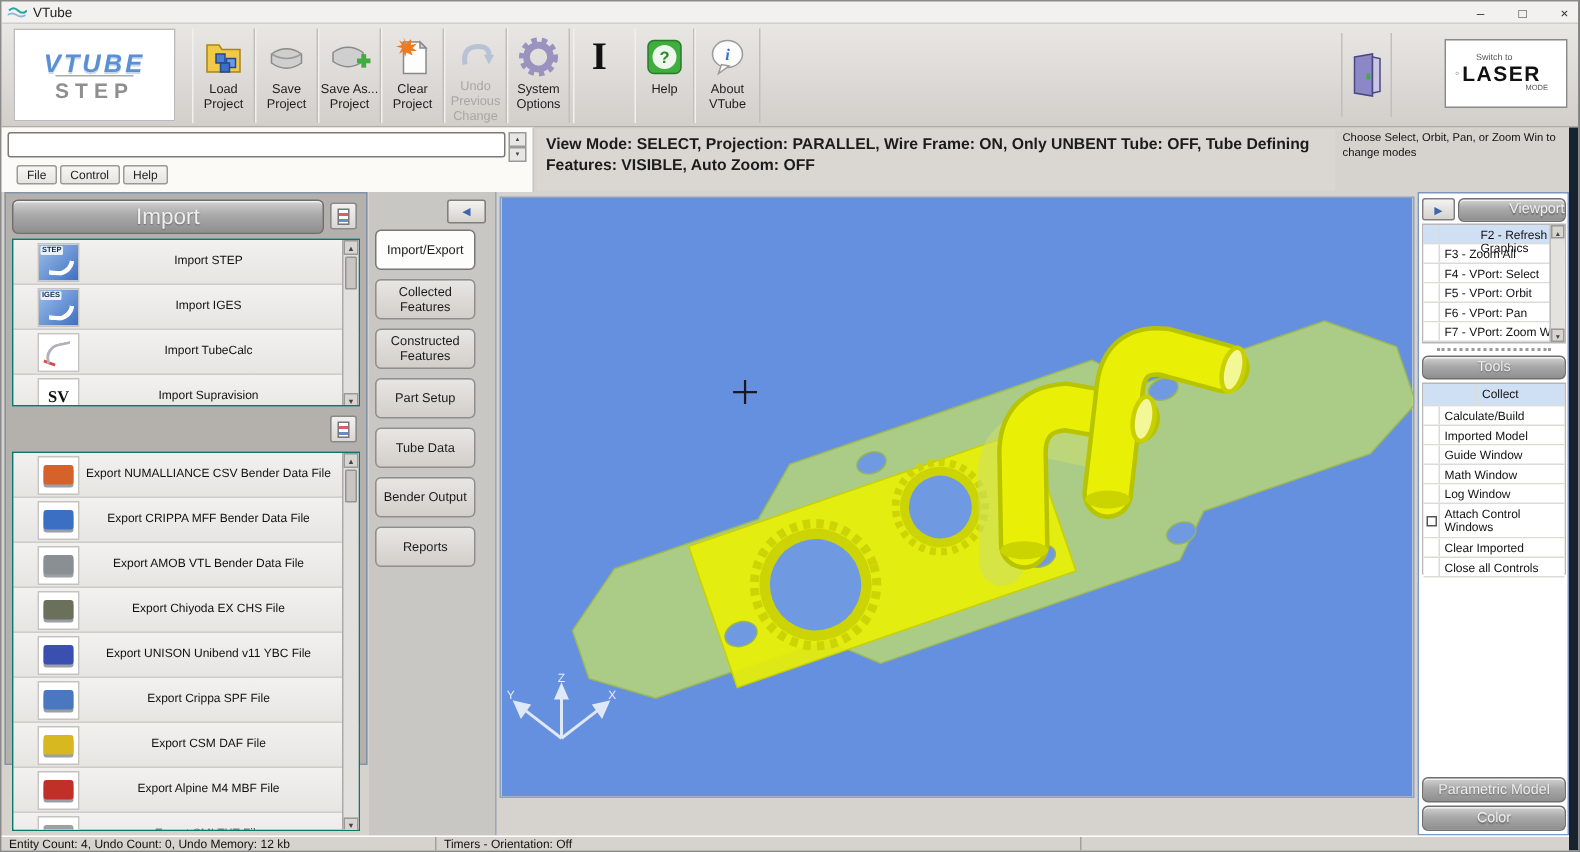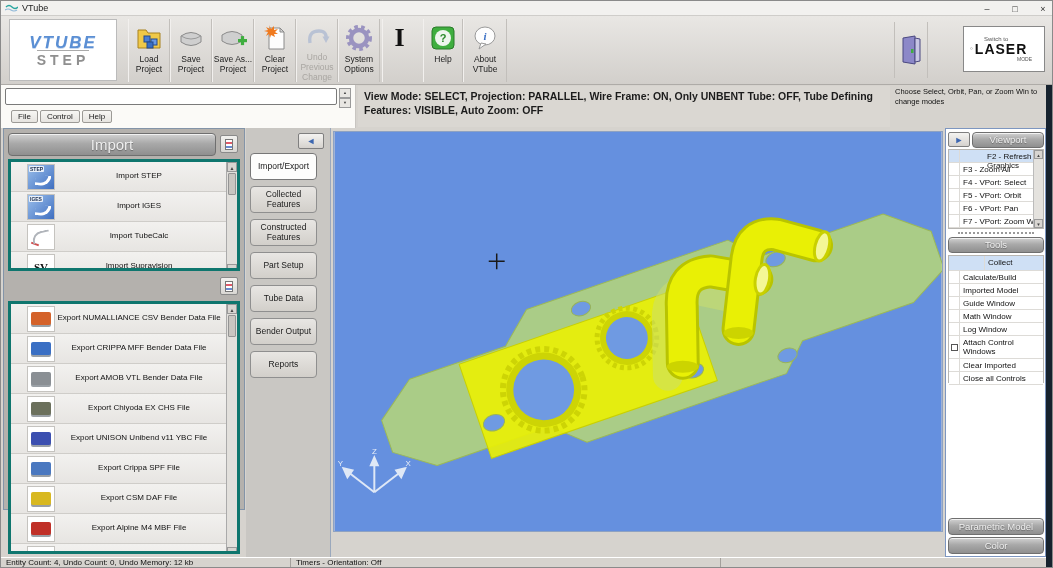--- a/index.html
+++ b/index.html
@@ -41,21 +41,21 @@
   .menubar .mitem { font-size:8px; color:#222; background:linear-gradient(#f7f6f3,#e6e4e0); border:1px solid #9c9a96; border-radius:2px; padding:1px 6px; cursor:default; }
   .viewmode { position:absolute; left:357px; top:1px; width:532px; height:41px; background:#dad7d2; font-size:10.5px; font-weight:600; color:#1c1c1c; padding:3px 6px; line-height:1.35; }
   .hint { position:absolute; left:894px; top:2px; width:156px; font-size:7.5px; color:#111; line-height:1.3; }
 
   
   .leftpanel { position:absolute; left:2px; top:127px; width:242px; height:382px; background:#b4b1ad; border:1px solid #8394a8; }
   .hdr3d { background:linear-gradient(#d2d2d2,#a9a9a9 45%,#8f8f8f); border:1px solid #6f6f6f; border-radius:4px; box-shadow:inset 0 1px 0 rgba(255,255,255,.7); color:#efefef; text-shadow:0 1px 1px #666; text-align:center; cursor:default; }
   .sec-hdr { position:absolute; left:4px; width:208px; height:23px; font-size:15px; line-height:21px; }
   .sec-btn { position:absolute; width:18px; height:18px; background:linear-gradient(#f2f1ef,#d9d7d3); border:1px solid #8a8a8a; border-radius:2px; display:flex; align-items:center; justify-content:center; }
   .mini-doc { width:8px; height:11px; background:linear-gradient(#fff 0 2px,#e05a6a 2px 4px,#fff 4px 6px,#6a8ad0 6px 8px,#fff 8px); border:1px solid #777; }
-  .listbox { position:absolute; left:4px; width:232px; background:#dddbd7; border:3px solid #0f766e; overflow:hidden; }
+  .listbox { position:absolute; left:4px; width:232px; background:#dddbd7; border:1px solid #0f766e; overflow:hidden; }
   .lrow { height:30px; display:flex; align-items:center; background:linear-gradient(#f2f1ef,#e7e5e2); border-bottom:1px solid #cfcdc9; padding-left:16px; cursor:default; }
   .lrow .iconwell { width:28px; height:26px; background:#fff; border:1px solid #c5c3bf; display:flex; align-items:center; justify-content:center; overflow:hidden; position:relative; flex:none; }
   .lrow .llabel { flex:1; text-align:center; font-size:8px; color:#111; padding-right:14px; line-height:1.1; }
   .imp-step,.imp-iges { width:100%; height:100%; background:linear-gradient(135deg,#9cc0ec,#3f6fc0); position:relative; }
   .imp-tag { position:absolute; left:1px; top:1px; font-size:5px; font-weight:bold; color:#1a2a4a; background:#e8f0fa; padding:0 1px; border-radius:1px; }
   .imp-curve { position:absolute; right:3px; bottom:3px; width:16px; height:11px; border:3px solid #fff; border-top:none; border-left:none; border-radius:0 0 14px 0; transform:rotate(6deg); }
   .imp-tc { width:100%; height:100%; background:#fff; position:relative; }
   .imp-tc::after { content:""; position:absolute; left:4px; top:6px; width:16px; height:10px; border:2px solid #b0b4ba; border-bottom:none; border-right:none; border-radius:10px 0 0 0; transform:rotate(-12deg); }
   .imp-tc::before { content:""; position:absolute; left:3px; bottom:4px; width:8px; height:2px; background:#d05050; transform:rotate(20deg); }
   .imp-sv { font-size:11px; font-weight:bold; color:#111; font-family:"Liberation Serif", serif; }
@@ -415,21 +415,21 @@
           <polygon points="71,338 62,340 67,347"></polygon>
       </g>
       <text x="40" y="324" font-size="8" fill="#e8eef8" text-anchor="middle" font-family="Liberation Sans, sans-serif">Z</text>
       <text x="6" y="336" font-size="8" fill="#e8eef8" text-anchor="middle" font-family="Liberation Sans, sans-serif">Y</text>
       <text x="74" y="336" font-size="8" fill="#e8eef8" text-anchor="middle" font-family="Liberation Sans, sans-serif">X</text>
     </svg>
   </div>
 
   <div class="rightpanel">
     <div class="arrowbtn"><span>►</span></div>
-    <div class="hdr3d rp-hdr" style="left:26px;top:3px;width:72px;height:16px;line-height:13px;">Viewport</div>
+    <div class="hdr3d rp-hdr" style="left:26px;top:3px;width:72px;height:16px;line-height:13px;text-align:right;">Viewport</div>
 
     <div class="rplist" style="top:20px;height:80px;">
       <div class="rprow sel" style="height:13px;gap:24px;">
           <span class="gut"></span>
           <span class="rlabel">F2 - Refresh Graphics</span>
         </div>
       <div class="rprow" style="height:13px;">
           <span class="gut"></span>
           <span class="rlabel">F3 - Zoom All</span>
         </div>

